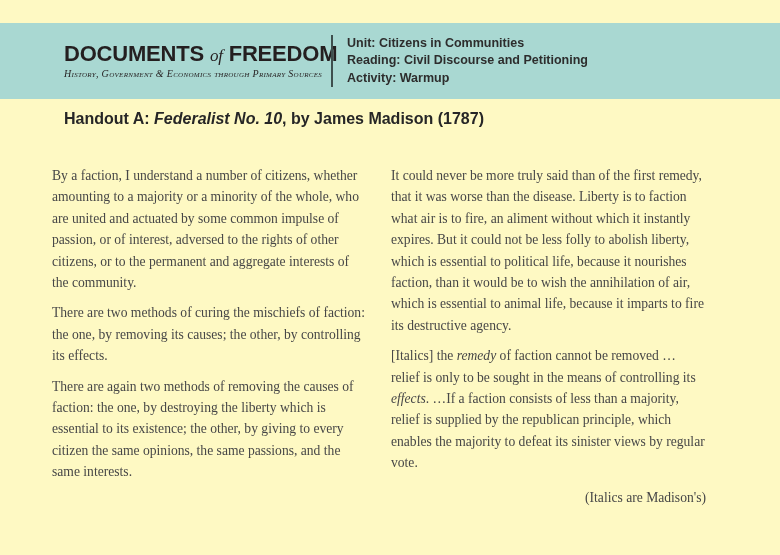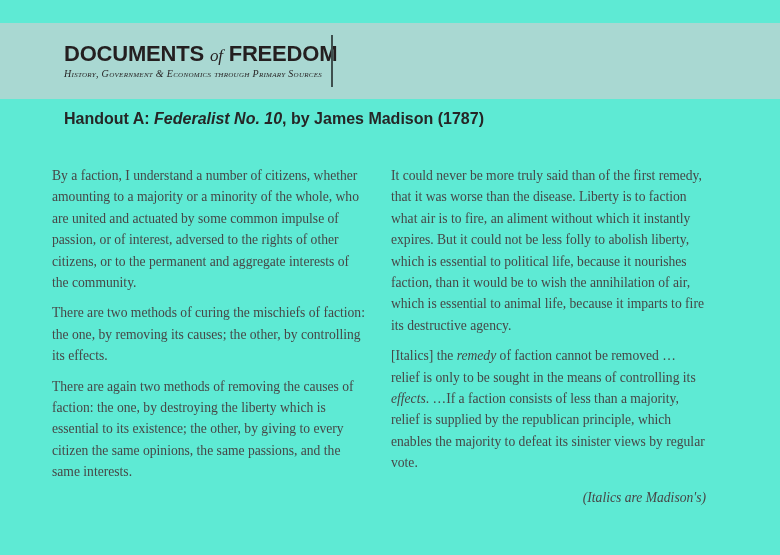--- a/index.html
+++ b/index.html
@@ -1,17 +1,17 @@
 <!DOCTYPE html>
 <html><head>
 <meta charset="utf-8">
 <style>
   html, body { margin:0; padding:0; background:#ffffff; }
   .page {
-    position:relative; width:780px; height:555px; background:#5eead4;
+    position:relative; width:780px; height:555px; background:#fef9c3;
     overflow:hidden; font-family:"Liberation Serif", serif;
   }
 
   
   .banner {
     position:absolute; top:23px; left:0; width:780px; height:76px;
     display:flex; align-items:center;
   }
   .logo { margin-left:64px; width:252px; text-align:center; }
   .logo-title {
@@ -51,39 +51,44 @@
     position:absolute; top:165px; left:52px; width:654px;
     display:flex; gap:24px;
   }
   .col {
     flex:1 1 0; min-width:0;
     font-size:13.6px; line-height:21.4px; color:#474747;
   }
   .col p { margin:0 0 9px 0; }
   .col p em { font-style:italic; }
   .footnote {
-    text-align:right; font-style:italic; margin-top:13px; color:#474747;
+    text-align:right; margin-top:13px; color:#474747;
     font-size:13.6px; line-height:21.4px;
   }
 </style>
 </head>
 <body>
 
 <div class="page">
 
   <header class="banner" style="background: rgb(169, 216, 210);">
     <div class="logo">
       <div class="logo-title">
         <span>DOCUMENTS</span>
         <span class="of">of</span>
         <span>FREEDOM</span>
       </div>
       <div class="logo-tagline">History, Government &amp; Economics through Primary Sources</div>
     </div>
     <div class="banner-divider"></div>
+    <div class="meta">
+      <div>Unit: Citizens in Communities</div>
+      <div>Reading: Civil Discourse and Petitioning</div>
+      <div>Activity: Warmup</div>
+    </div>
   </header>
 
   <h1 class="doc-title">
     <span>Handout A: </span><span class="italic">Federalist No. 10</span><span>, by James Madison (1787)</span>
   </h1>
 
   <main class="columns">
     <div class="col" id="col-left">
         <p><span>By a faction, I understand a number of citizens, whether amounting to a majority or a minority of the whole, who are united and actuated by some common impulse of passion, or of interest, adversed to the rights of other citizens, or to the permanent and aggregate interests of the community.</span></p>
         <p><span>There are two methods of curing the mischiefs of faction: the one, by removing its causes; the other, by controlling its effects.</span></p>

